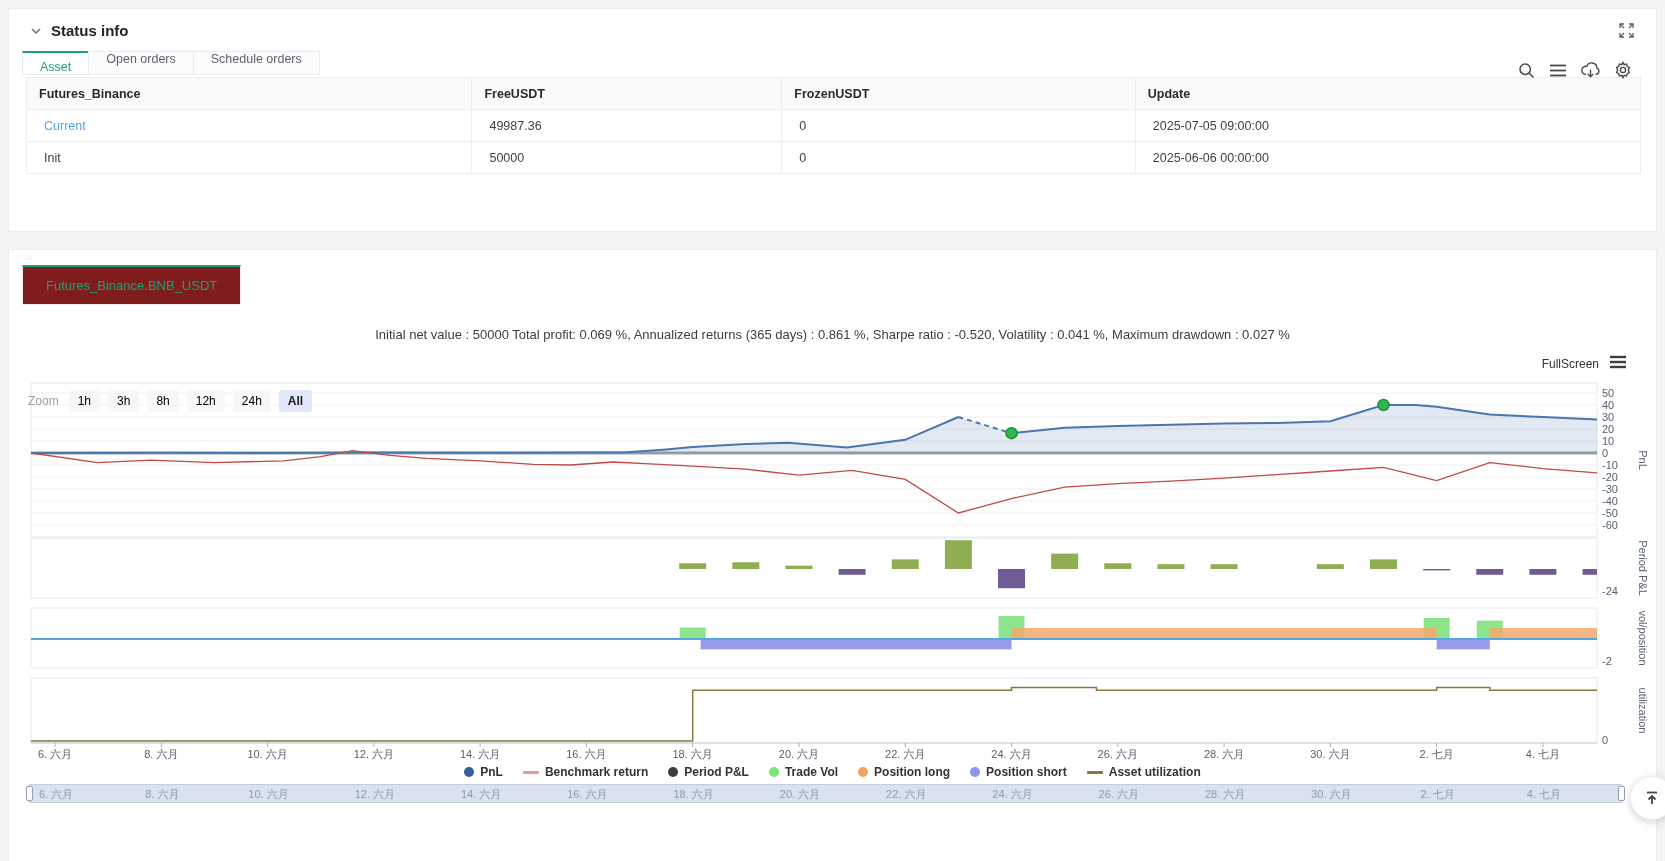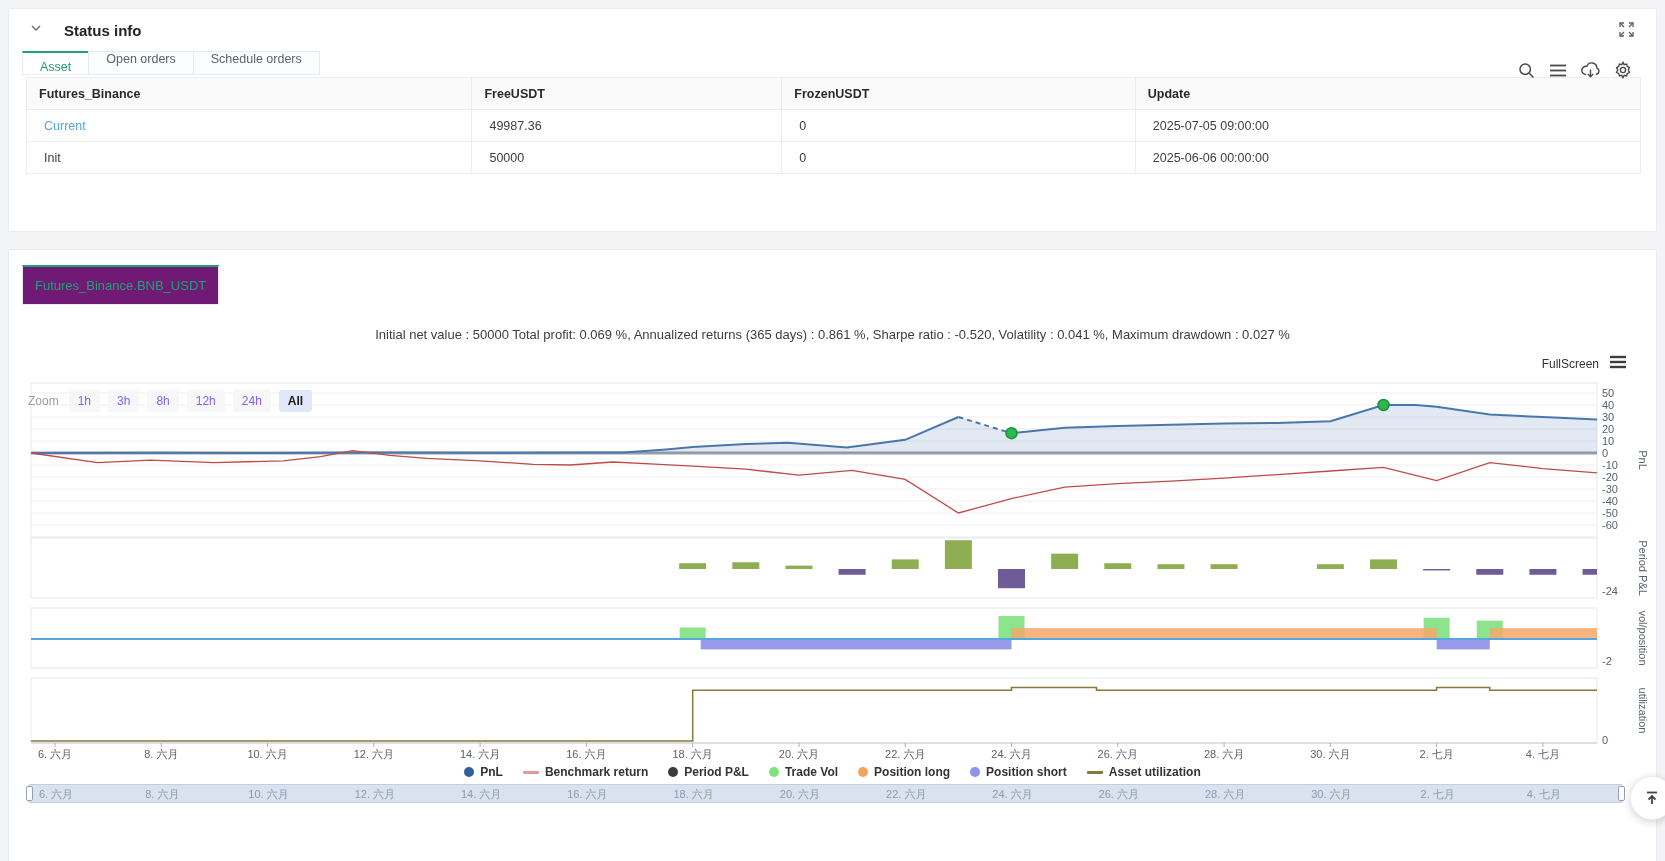--- a/index.html
+++ b/index.html
@@ -2,21 +2,21 @@
 <html><head>
 <meta charset="utf-8">
 <style>
   * { margin:0; padding:0; box-sizing:border-box; }
   html,body { width:1665px; height:861px; overflow:hidden; background:#f3f4f6;
     font-family:"Liberation Sans", sans-serif; }
   .card { position:relative; background:#fff; border:1px solid #ececf0; border-radius:2px;
     margin:0 8px; width:1649px; }
   #card-status { margin-top:8px; height:224px; }
   #card-earnings { margin-top:17px; height:640px; }
-  .card-head { display:flex; padding:13px 22px 0 21px;gap:13px; }
+  .card-head { display:flex; align-items:center; padding:13px 22px 0 21px; }
   #card-earnings .card-head { padding-top:26px; }
   .chev { display:inline-flex; margin-right:9px; }
   .card-title { font-size:15px; font-weight:bold; color:#20242b; }
   .head-expand { margin-left:auto; display:inline-flex; cursor:pointer; }
 
   
   .tabs { display:flex; margin:12px 0 0 13px; }
   .tab { padding:0 17px; font-size:12.5px; color:#5f6368; background:#fbfcfd;
     border:1px solid #e8eaed; margin-right:-1px; cursor:pointer; }
   .tab.active { background:#fff; color:#1fa174; border-top:2px solid #1fa174; padding-top:7px; }
@@ -27,31 +27,31 @@
   
   table { border-collapse:collapse; width:1615px; margin:2px 17px 0 17px; table-layout:fixed; }
   th,td { border:1px solid #ebeef1; text-align:left; padding:8px 12px; font-size:12.5px; height:32px; }
   th { background:#fafafa; font-weight:bold; color:#2a2a2a; }
   td { color:#404040; background:#fff;padding-left:17px; }
   col.c1{width:27.6%} col.c2{width:19.2%} col.c3{width:21.9%} col.c4{width:31.3%}
   .t-link { color:#54a4e6; cursor:pointer; }
   .t-red { color:#f23d3d; }
 
   
-  .e-tab { display:inline-block; margin:15px 0 0 13px; padding:11px 12px; font-size:13px;
-    color:#1fa174; background:#701a75; border:1px solid #e8eaed; border-top:2px solid #1fa174;
+  .e-tab { display:inline-block; margin:15px 0 0 13px; padding:11px 23px; font-size:13px;
+    color:#1fa174; background:#7f1d1d; border:1px solid #e8eaed; border-top:2px solid #1fa174;
     cursor:pointer; }
   .summary { position:relative; margin-top:22px; height:18px; }
   .summary-text { text-align:center; font-size:13px; color:#3d3d3d; }
   .fs-wrap { position:absolute; right:29px; top:0; display:flex; align-items:center; gap:10px;margin-top:28px; }
   .fs-label { font-size:12px; color:#333; cursor:pointer; }
 
   .zoomrow { position:absolute; top:140px; left:19px; display:flex; gap:8px; align-items:center; z-index:3; }
   .zlbl { font-size:12px; color:#9aa0a6; margin-right:2px; }
-  .zbtn { font-size:12px; color:#8b5cf6; background:#f6f7f8; border-radius:3px;
+  .zbtn { font-size:12px; color:#000000; background:#f6f7f8; border-radius:3px;
     padding:4px 9px; cursor:pointer; }
   .zbtn.active { background:#e1e7f8; color:#17191c; font-weight:bold; }
 
   #chart-svg { display:block; margin-top:8px; }
   svg text { font-family:"Liberation Sans", sans-serif; }
 
   .legend { display:flex; justify-content:center; align-items:center; gap:20px; margin-top:0; height:18px; }
   .lg-item { display:flex; align-items:center; gap:6px; cursor:pointer; }
   .lg-label { font-size:12px; font-weight:bold; color:#333; }
   .lg-marker.circle { width:10px; height:10px; border-radius:50%; }

